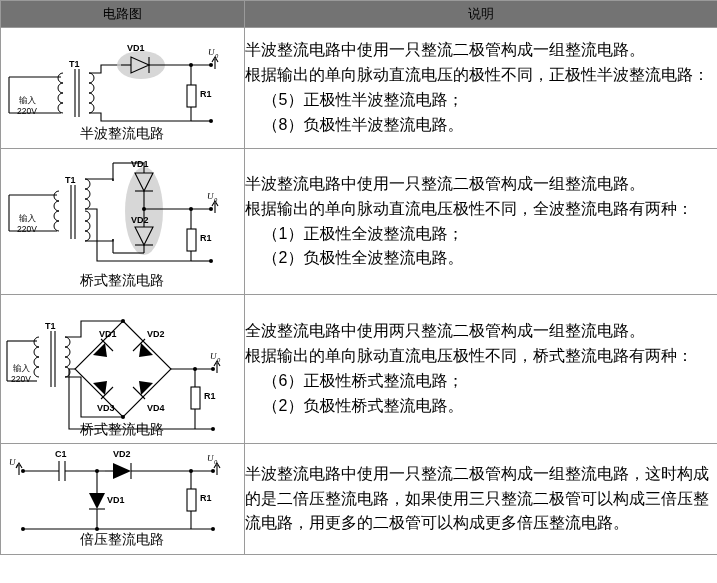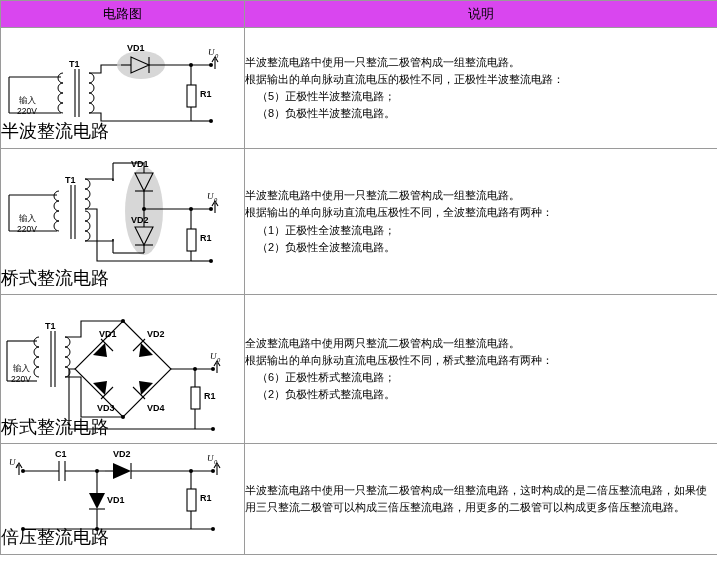--- a/index.html
+++ b/index.html
@@ -22,46 +22,47 @@
   .table td, .table th {
     border: 1px solid #9a9a9a;
     padding: 0;
     vertical-align: middle;
   }
   .hdr {
     height: 26px;
     text-align: center;
     font-size: 13px;
     font-weight: normal;
-    background: #d946ef;
+    background: #737373;
   }
   .col-circuit { width: 244px; }
   .col-desc { width: 473px; }
 
   .desc {
     padding: 8px 10px 8px 12px;
-    font-size: 11px;
+    font-size: 16px;
     line-height: 1.55;
     vertical-align: middle;
   }
   .desc p { margin: 0; }
   .desc p.indent { text-indent: 1.1em; }
 
   .cell-circuit {
     position: relative;
     height: 120px;
   }
   .circuit-wrap {
     position: relative;
     width: 242px;
   }
   .caption {
     position: absolute;
     width: 100%;
-    font-size: 18px;
+    text-align: center;
+    font-size: 14px;
     bottom: 4px;
     left: 0;
   }
   svg { display: block; }
   .lbl { font-size: 8.5px; font-family: "Liberation Sans", sans-serif; }
   .lbl-b { font-size: 9px; font-weight: bold; font-family: "Liberation Sans", sans-serif; }
   .lbl-i { font-size: 9px; font-style: italic; font-family: "Liberation Serif", serif; }
   .wire { stroke: #000; stroke-width: 1.1; fill: none; }
   .wire-t { stroke: #000; stroke-width: 1; fill: none; }
   .shade { fill: #c9c9c9; stroke: none; opacity: 0.75; }

